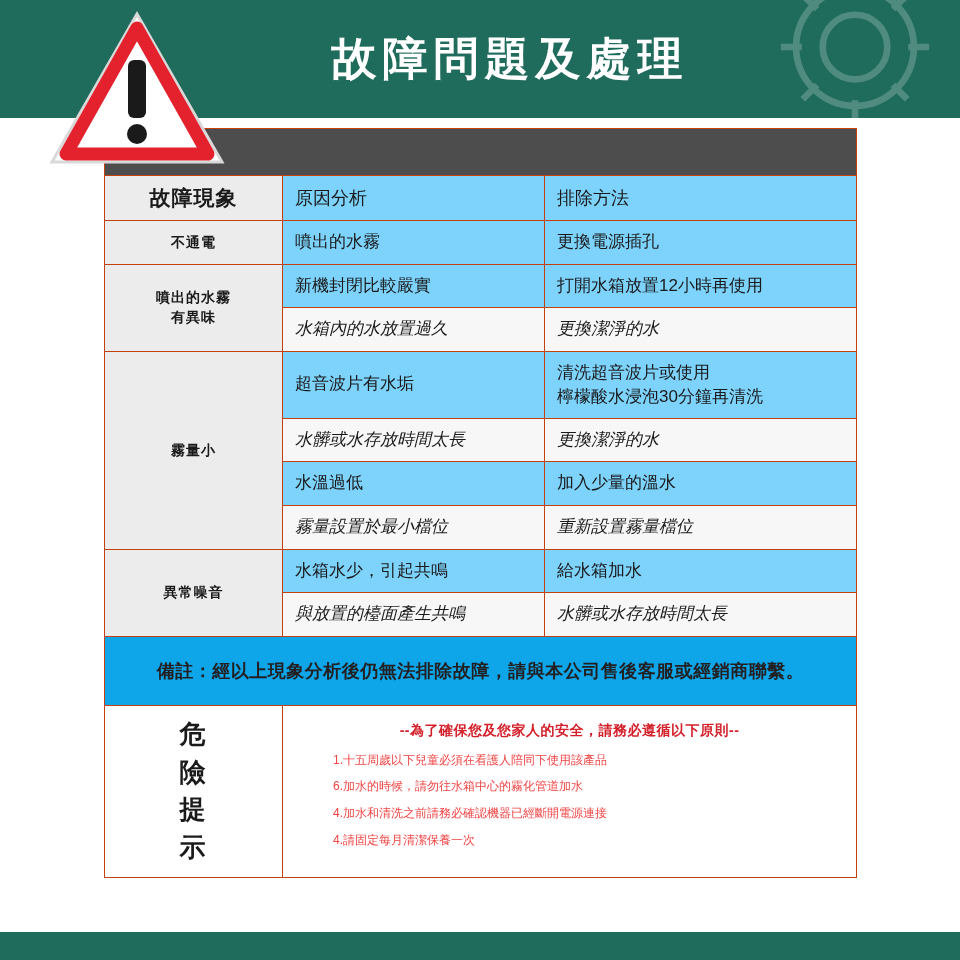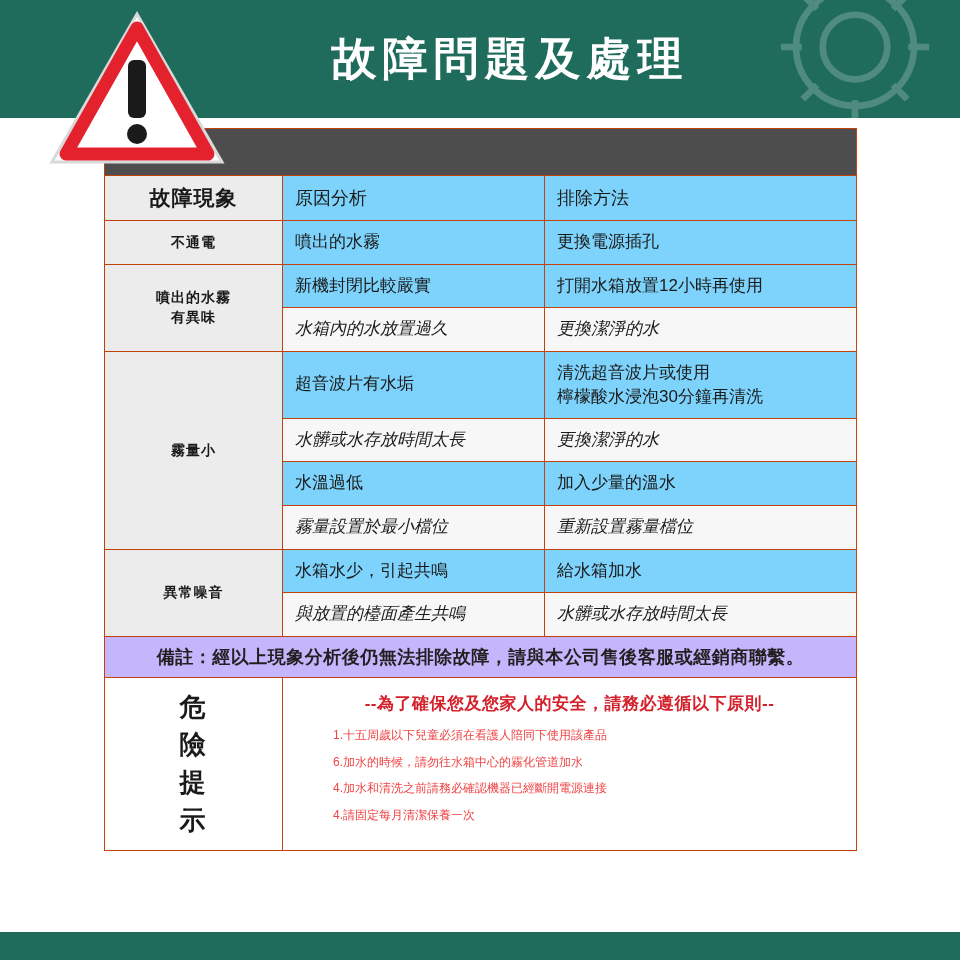--- a/index.html
+++ b/index.html
@@ -115,25 +115,25 @@
     background: #f7f7f7;
     font-style: italic;
   }
   .hdr .cell-a { font-size: 21px; }
   .hdr .cell-b, .hdr .cell-c { font-size: 18px; }
 
   .two-line { line-height: 1.4; }
 
   
   .remark-row td {
-    background: #c4b5fd;
+    background: #0ea5e9;
     text-align: center;
     font-weight: bold;
     font-size: 18px;
-    padding: 8px 10px;
+    padding: 22px 10px;
     letter-spacing: 0.5px;
   }
 
   
   .danger-label {
     background: #ffffff;
     text-align: center;
     font-weight: bold;
     font-size: 26px;
     line-height: 1.45;
@@ -141,21 +141,21 @@
     color: #1a1a1a;
     padding: 10px 4px;
   }
   .danger-body {
     background: #ffffff;
     padding: 14px 16px 18px 16px;
   }
   .danger-title {
     color: #d3202b;
     font-weight: bold;
-    font-size: 17px;
+    font-size: 14px;
     text-align: center;
     margin-bottom: 12px;
     letter-spacing: 0.5px;
   }
   .danger-item {
     font-size: 12px;
     color: #ef4444;
     margin: 0 0 10px 0;
     padding-left: 34px;
     line-height: 1.4;

